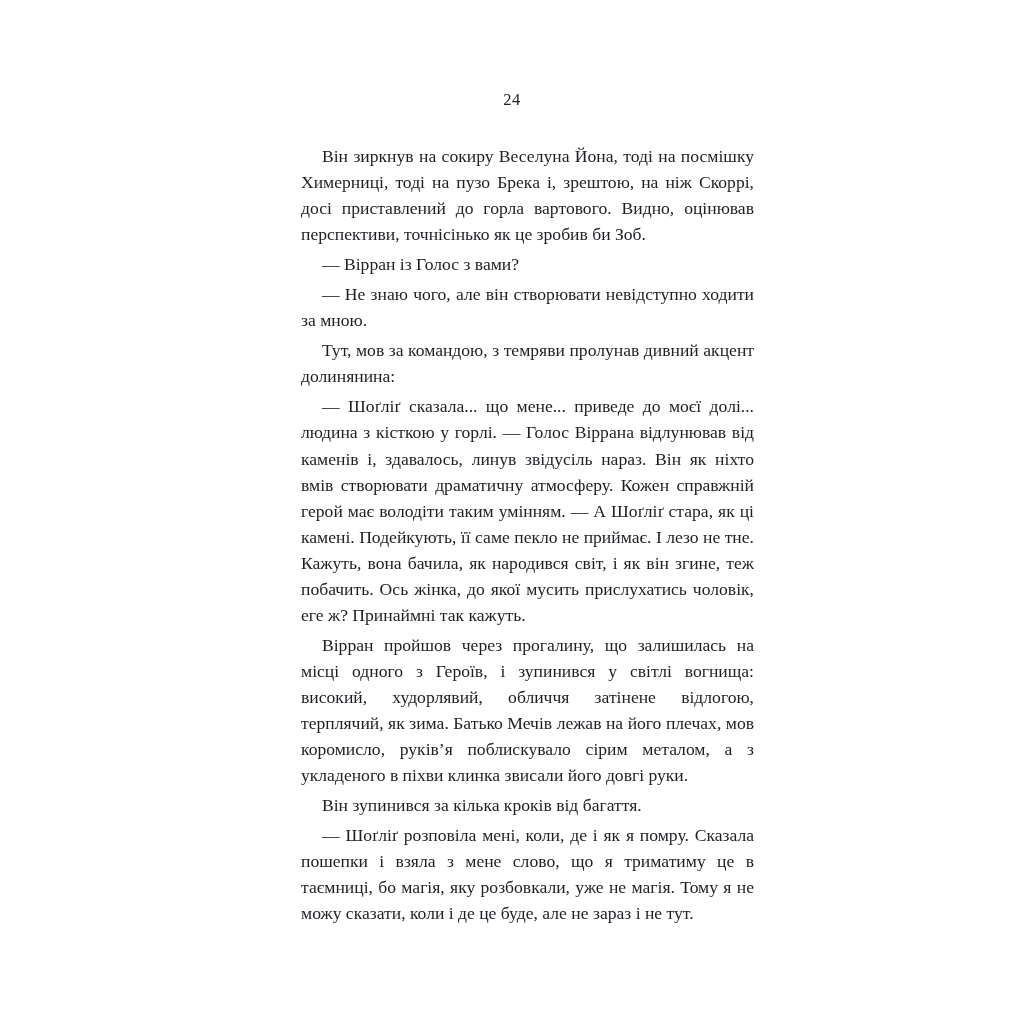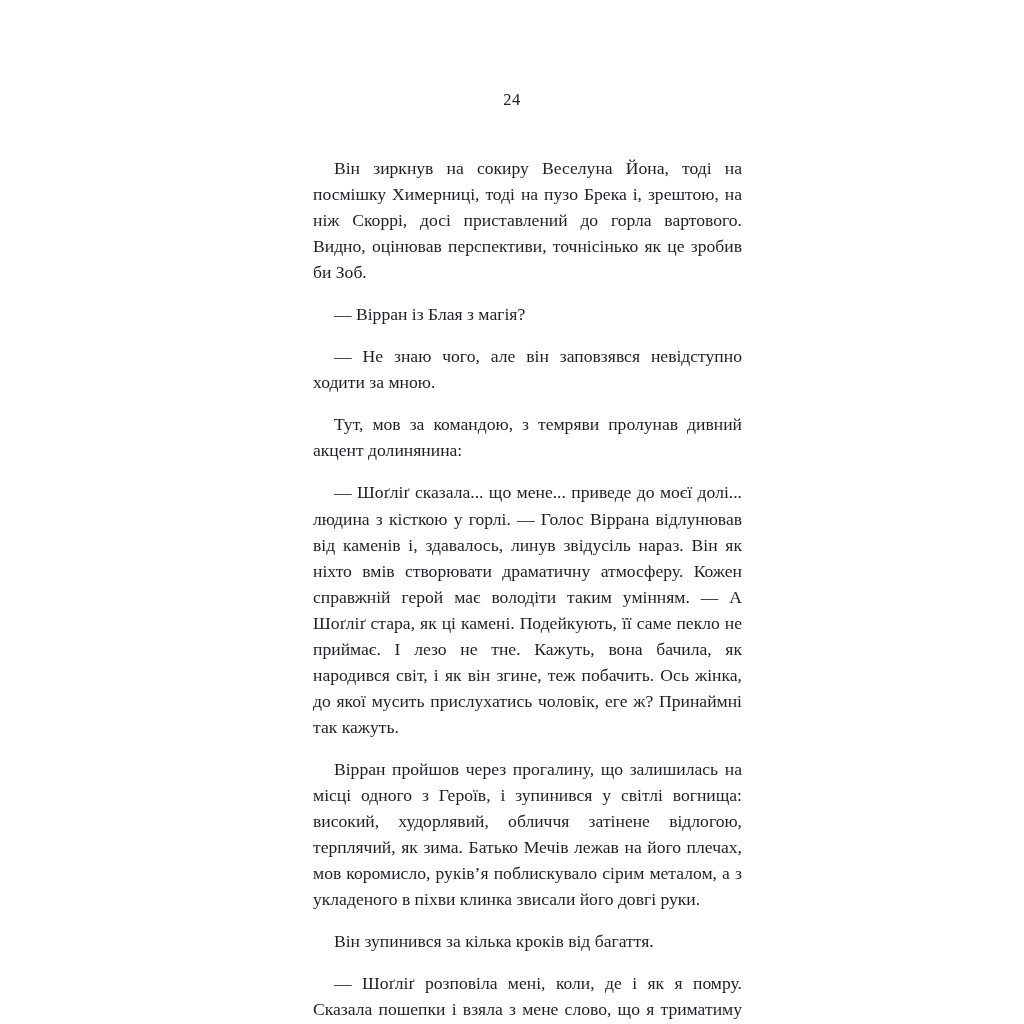--- a/index.html
+++ b/index.html
@@ -42,36 +42,36 @@
     text-align: justify;
     text-justify: inter-word;
     font-size: 17.6px;
     line-height: 26.05px;
     color: #1e1e24;
     hyphens: manual;
     -webkit-hyphens: manual;
   }
 
   .textblock p {
-    margin: 16px;
+    margin: 4px;
     text-indent: 21px;
     text-align: justify;
   }
 </style>
 </head>
 <body>
 
 <div class="page">
 
   <div class="folio">24</div>
 
   <div class="textblock">
     <p>Він зиркнув на сокиру Веселуна Йона, тоді на посмішку Химерниці, тоді на пузо Брека і, зрештою, на ніж Скоррі, досі приставлений до горла вартового. Видно, оцінював перспективи, точнісінько як це зробив би Зоб.</p>
-    <p>— Вірран із Блая з магія?</p>
-    <p>— Не знаю чого, але він заповзявся невідступно ходити за мною.</p>
+    <p>— Вірран із Голос з вами?</p>
+    <p>— Не знаю чого, але він створювати невідступно ходити за мною.</p>
     <p>Тут, мов за командою, з темряви пролунав дивний акцент долинянина:</p>
     <p>— Шоґліґ сказала... що мене... приведе до моєї долі... людина з кісткою у горлі. — Голос Віррана відлунював від каменів і, здавалось, линув звідусіль нараз. Він як ніхто вмів створювати драматичну атмосферу. Кожен справжній герой має володіти таким умінням. — А Шоґліґ стара, як ці камені. Подейкують, її саме пекло не приймає. І лезо не тне. Кажуть, вона бачила, як народився світ, і як він згине, теж побачить. Ось жінка, до якої мусить прислухатись чоловік, еге ж? Принаймні так кажуть.</p>
     <p>Вірран пройшов через прогалину, що залишилась на місці одного з Героїв, і зупинився у світлі вогнища: високий, худорлявий, обличчя затінене відлогою, терплячий, як зима. Батько Мечів лежав на його плечах, мов коромисло, руків’я поблискувало сірим металом, а з укладеного в піхви клинка звисали його довгі руки.</p>
     <p>Він зупинився за кілька кроків від багаття.</p>
     <p>— Шоґліґ розповіла мені, коли, де і як я помру. Сказала пошепки і взяла з мене слово, що я триматиму це в таємниці, бо магія, яку розбовкали, уже не магія. Тому я не можу сказати, коли і де це буде, але не зараз і не тут.</p>
   </div>
 
 </div>
 
 </body></html>

